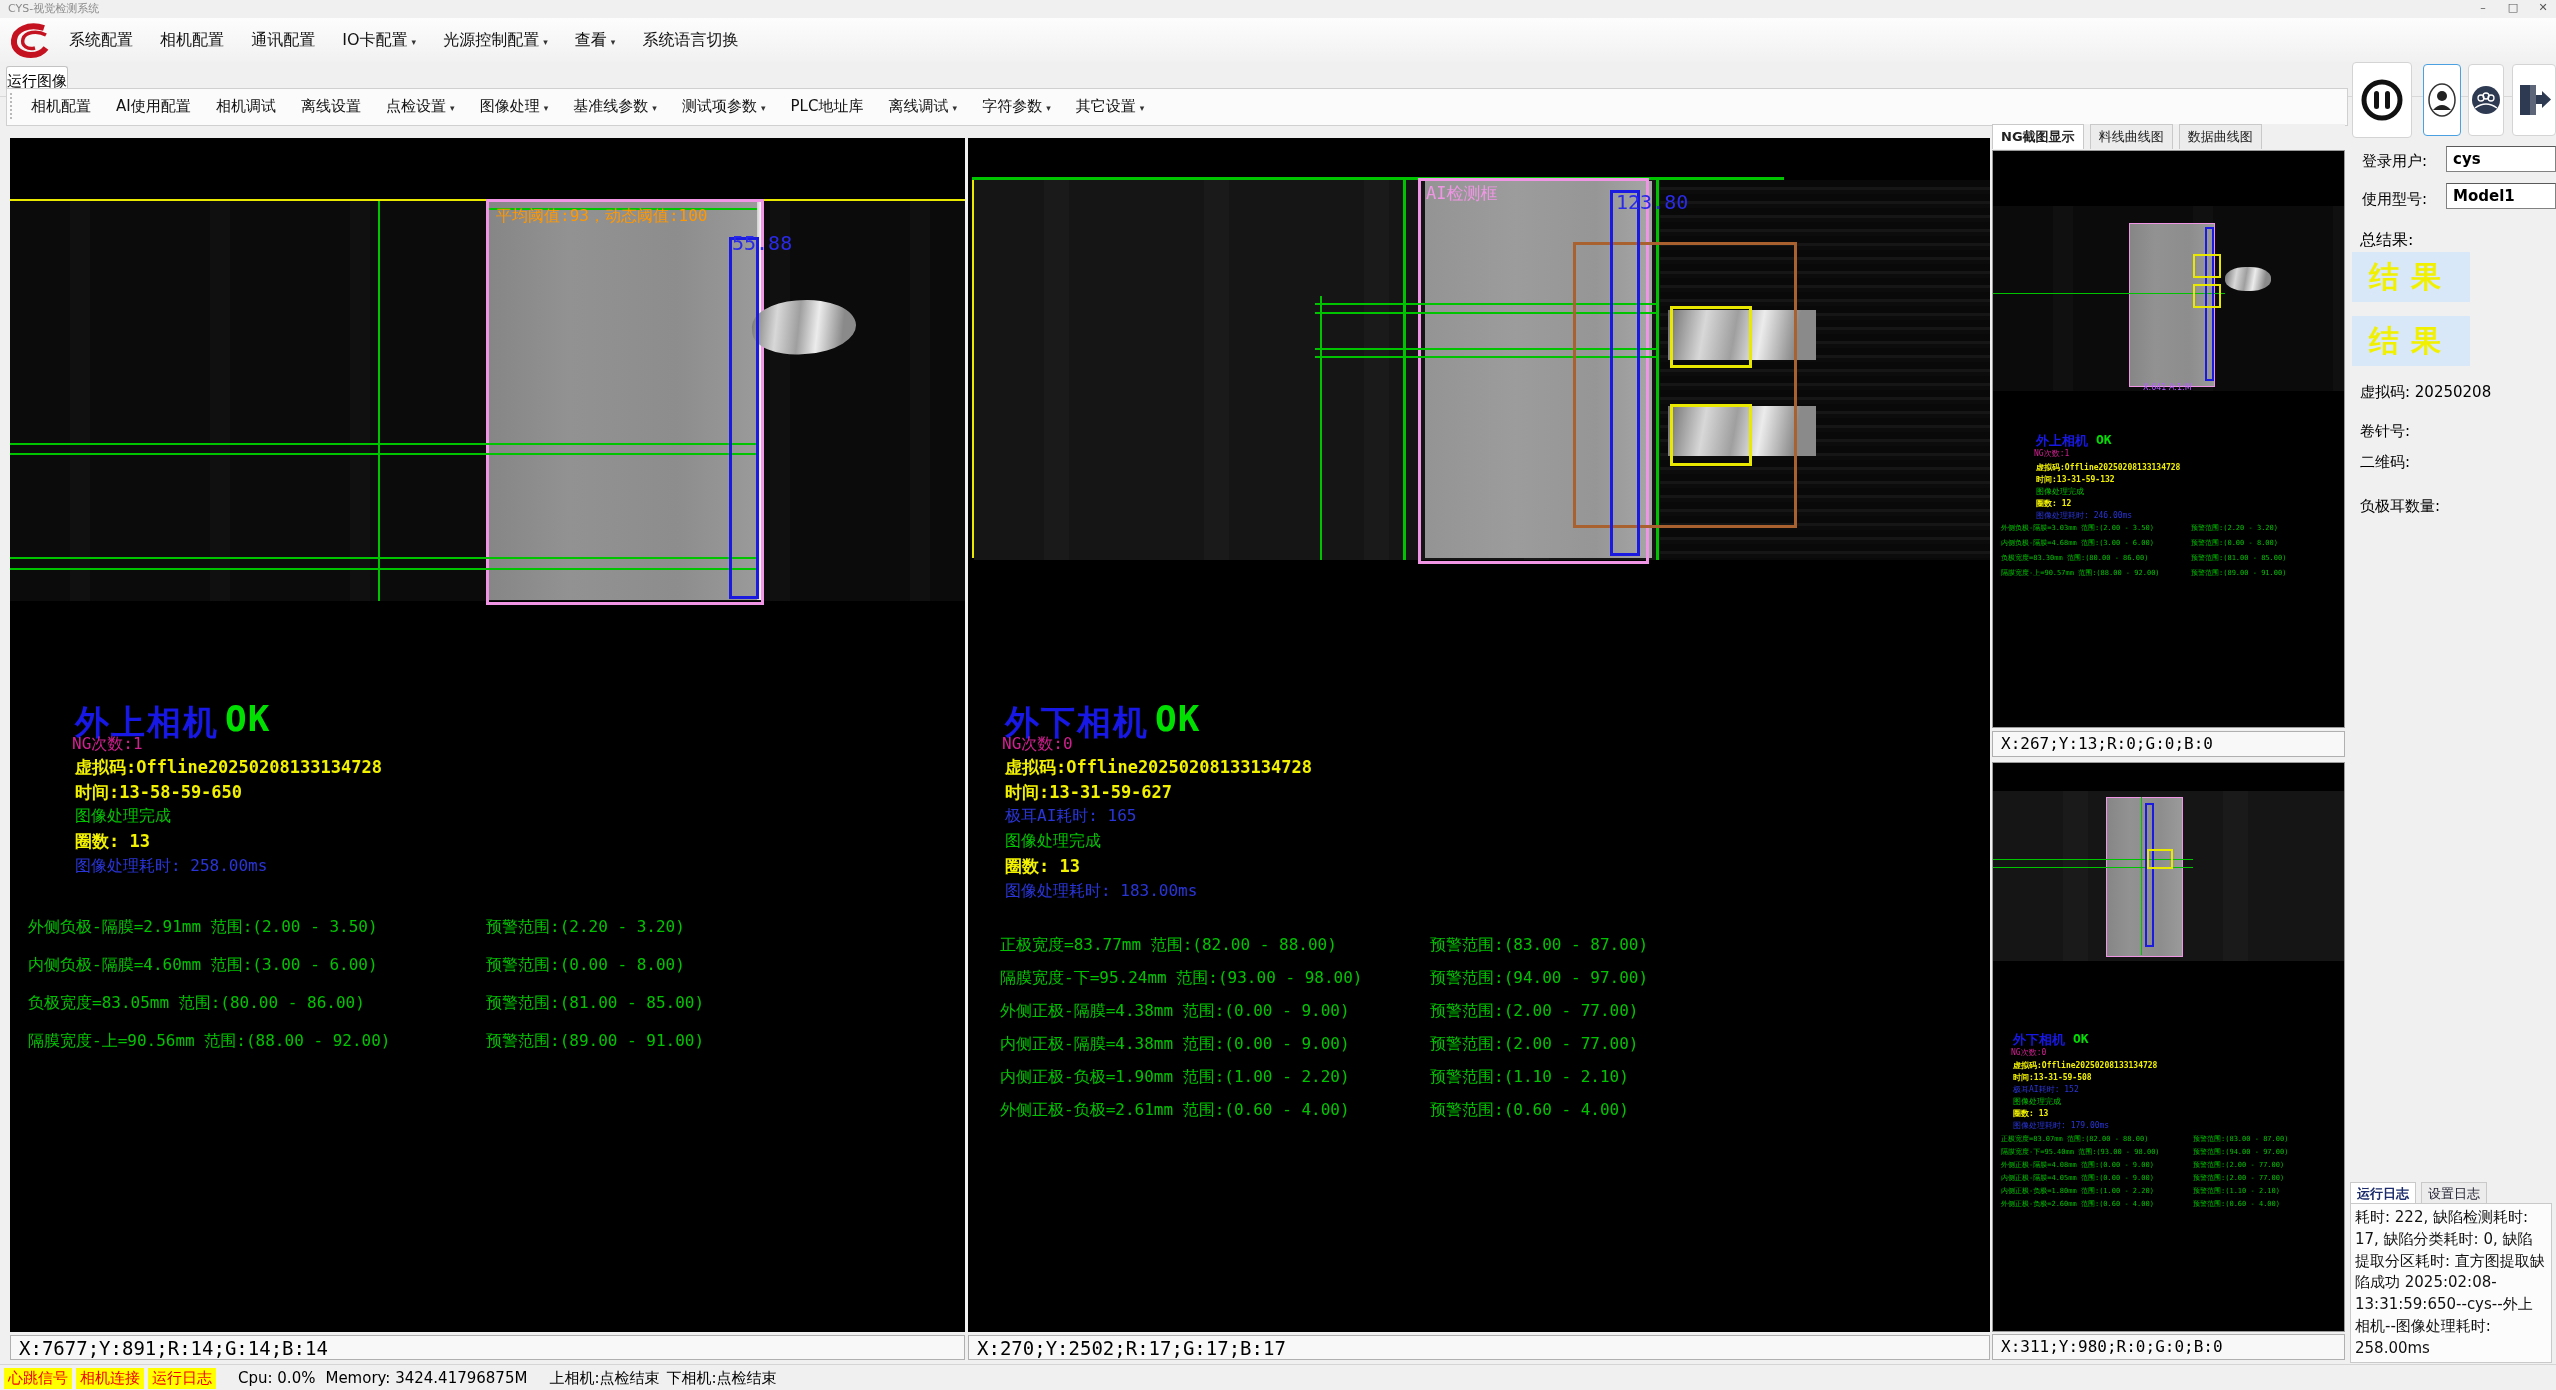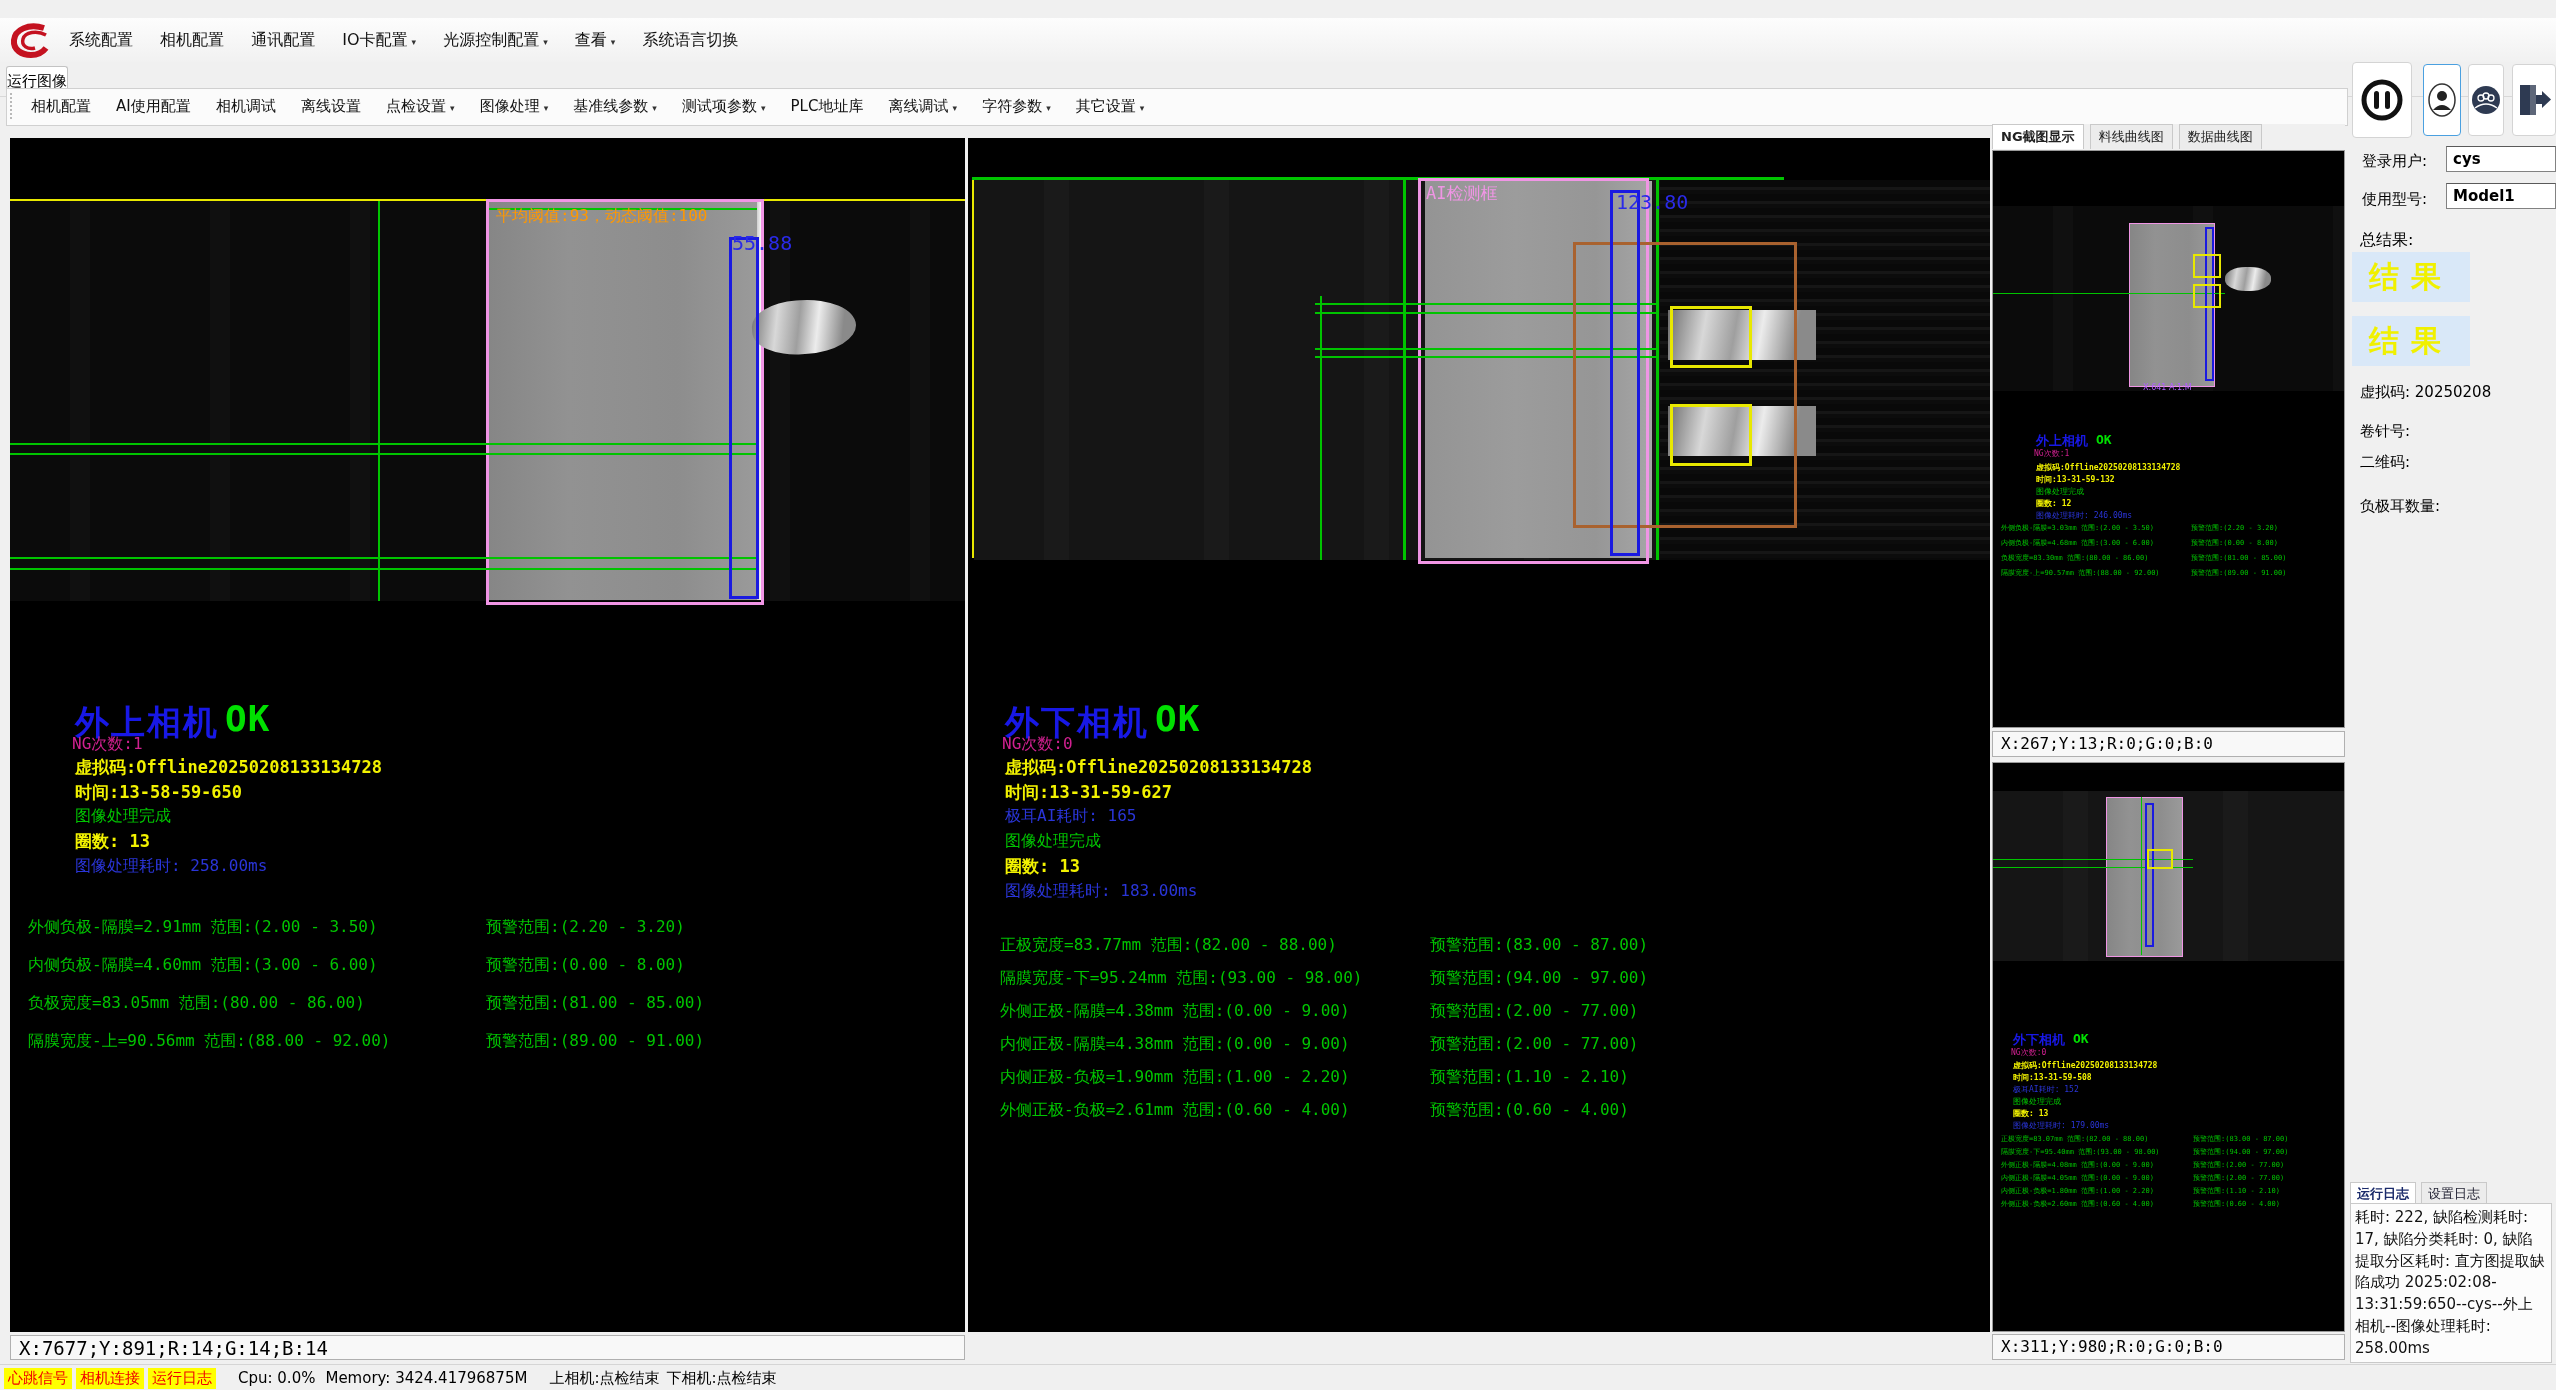--- a/index.html
+++ b/index.html
@@ -85,20 +85,26 @@
   
   #statusbar{left:0;top:1364px;width:2556px;height:26px;background:#f0f0f0;border-top:1px solid #d5d5d5;display:flex;align-items:center;font-size:15px;color:#000;}
   .badge{background:#ffff00;color:#f00000;padding:1px 4px;margin-left:4px;white-space:nowrap;}
   .sb-text{margin-left:22px;white-space:nowrap;}
 </style>
 </head>
 <body>
 
 <div id="root">
 
+  <div class="abs" id="titlebar">
+    <span id="title-text">CYS-视觉检测系统</span>
+    <span class="win-btn" style="left:2468px;">–</span>
+    <span class="win-btn" style="left:2498px;">□</span>
+    <span class="win-btn" style="left:2528px;">✕</span>
+  </div>
 
   <div class="abs" id="menubar">
     <svg id="logo" viewBox="0 0 46 38">
       <path d="M36 7 C20 2 7 9 6 19 c-1 10 8 15 17 15 7 0 12-3 15-7" stroke="#c41220" stroke-width="6" fill="none"></path>
       <path d="M38 14 c-9-5-21-3-23 4 -2 7 5 11 12 9" stroke="#c41220" stroke-width="3.5" fill="none"></path>
     </svg>
     <div id="menu-items">
       <span class="menu-item"><span>系统配置</span></span>
       <span class="menu-item"><span>相机配置</span></span>
       <span class="menu-item"><span>通讯配置</span></span>
@@ -227,20 +233,21 @@
     </div>
     <div class="mrow ovl" style="left:32px;top:929px;">
       <span class="g">内侧正极-负极=1.90mm 范围:(1.00 - 2.20)</span>
       <span class="g mwarn" style="left:430px;">预警范围:(1.10 - 2.10)</span>
     </div>
     <div class="mrow ovl" style="left:32px;top:962px;">
       <span class="g">外侧正极-负极=2.61mm 范围:(0.60 - 4.00)</span>
       <span class="g mwarn" style="left:430px;">预警范围:(0.60 - 4.00)</span>
     </div>
   </div>
+  <div class="abs coordbar" style="left:968px;top:1335px;width:1022px;height:25px;">X:270;Y:2502;R:17;G:17;B:17</div>
 
   <div class="abs" id="ng-tabs">
     <span class="ng-tab sel">NG截图显示</span>
     <span class="ng-tab">料线曲线图</span>
     <span class="ng-tab">数据曲线图</span>
   </div>
 
   <div class="abs thumb" id="thumb1">
     <div class="film-l" style="left:0;top:55px;width:351px;height:185px;"></div>
     <div class="strip" style="left:136px;top:72px;width:84px;height:162px;border:1px solid #f095e5;"></div>

